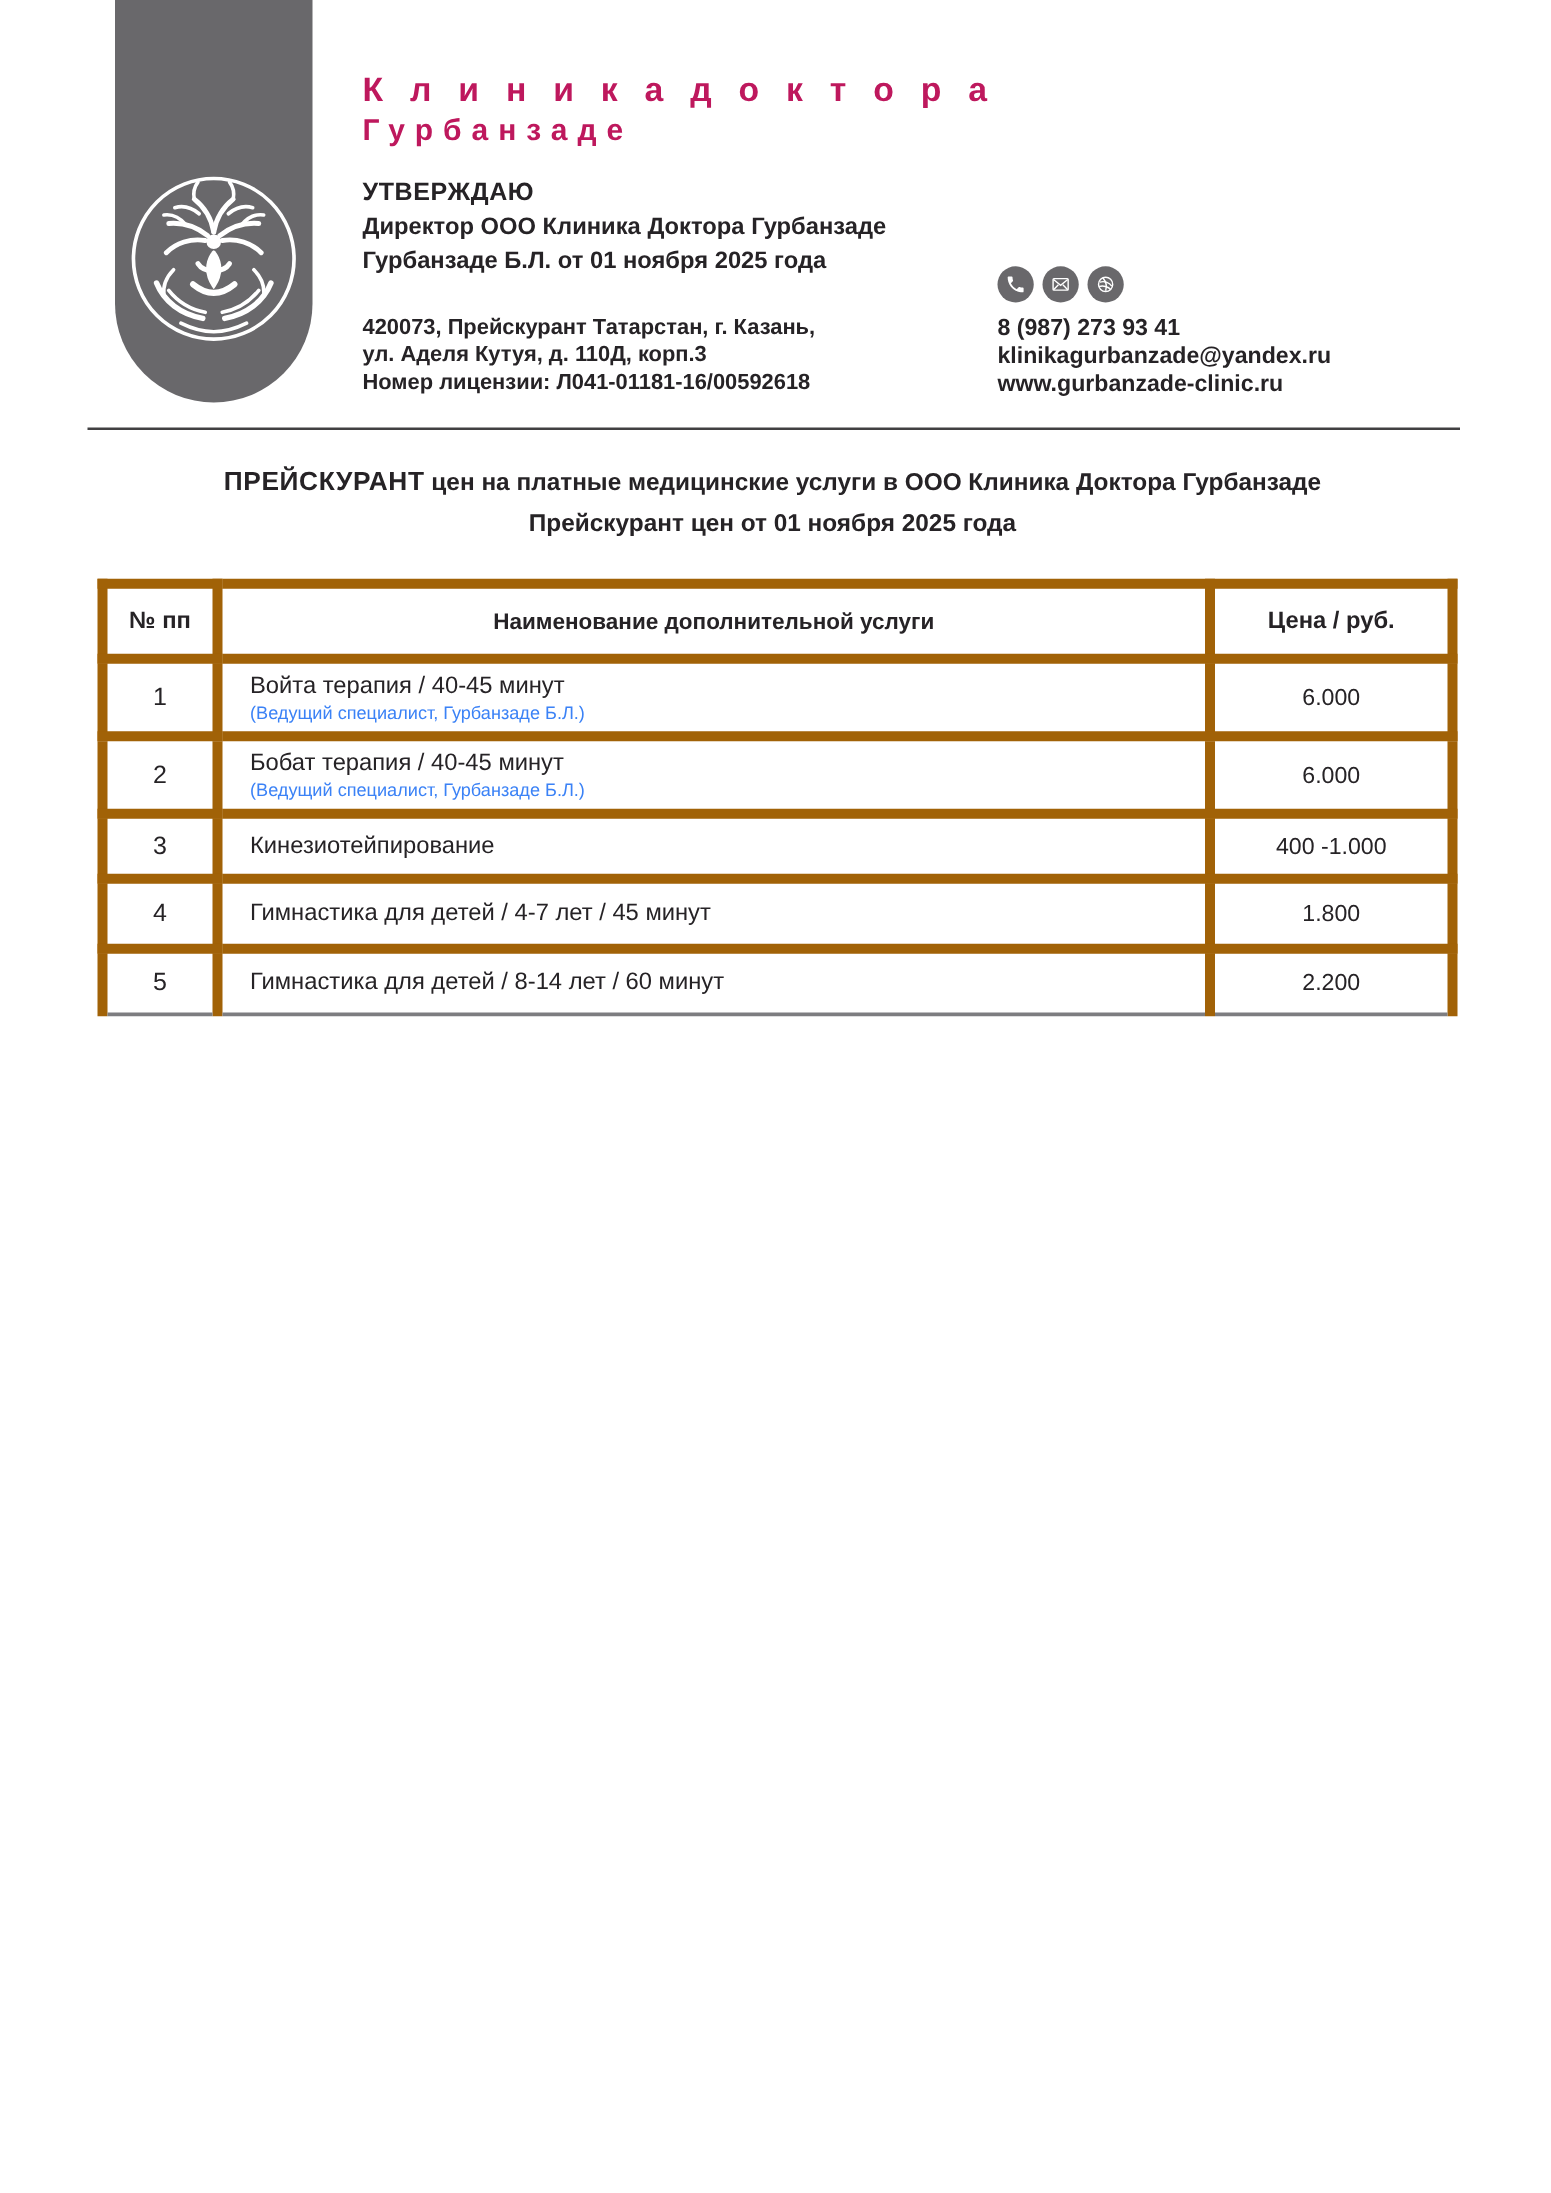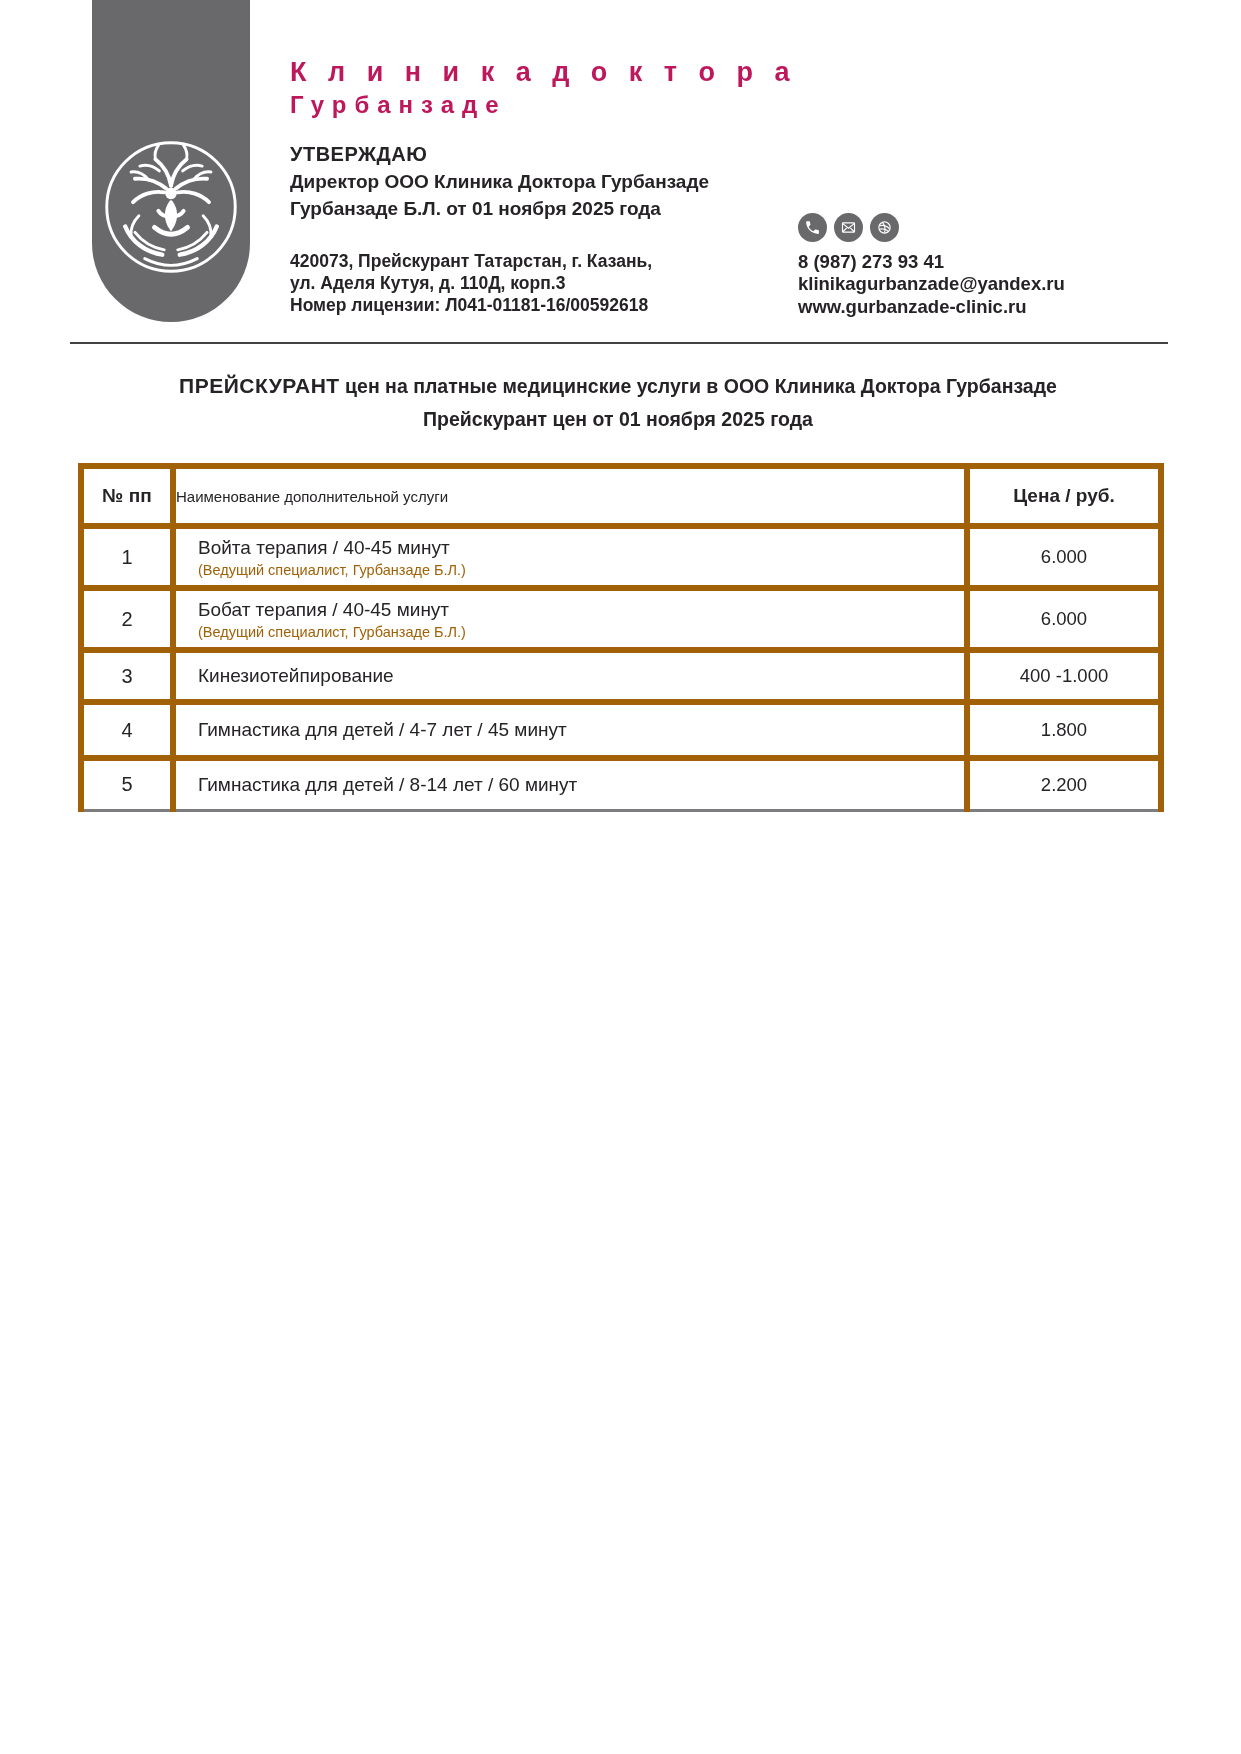--- a/index.html
+++ b/index.html
@@ -45,32 +45,32 @@
   .doc-title .l2 { font-size:19.5px; font-weight:700; margin-top:10px; }
 
   
   table.price {
     position:absolute; left:78px; top:463px; width:1080px;
     border-collapse:collapse; table-layout:fixed;
   }
   table.price col.c-num { width:92px; }
   table.price col.c-name { width:794px; }
   table.price col.c-price { width:194px; }
-  table.price td, table.price th { border:6px solid #a16207; vertical-align:middle; }
+  table.price td, table.price th { border:8px solid #a16207; vertical-align:middle; }
   table.price tr.hdr { height:60px; }
   table.price tr.r-tall { height:62px; }
   table.price tr.r-short { height:52px; }
   table.price tr.r-mid { height:56px; }
   table.price tr:last-child td { border-bottom:3px solid #7d7d80; }
   th.h-num, th.h-price { font-size:19px; font-weight:700; text-align:center; }
-  th.h-name { font-size:15px; font-weight:400; text-align:left; }
+  th.h-name { font-size:18px; font-weight:700; text-align:center; }
   td.num { text-align:center; font-size:20px; font-weight:400; }
   td.name { text-align:left; padding-left:22px; padding-right:24px; }
   td.name .svc { font-size:19px; font-weight:400; }
-  td.name .note { font-size:14.5px; font-weight:400; color:#a16207; margin-top:3px; }
+  td.name .note { font-size:14.5px; font-weight:400; color:#3b82f6; margin-top:3px; }
   td.name .note:empty { display:none; }
   td.price-cell { text-align:center; font-size:18.5px; font-weight:400; }
 </style>
 </head>
 <body>
 
 <div class="page">
 
   <div class="ribbon">
     <svg class="logo-svg" viewBox="0 0 150 150">

